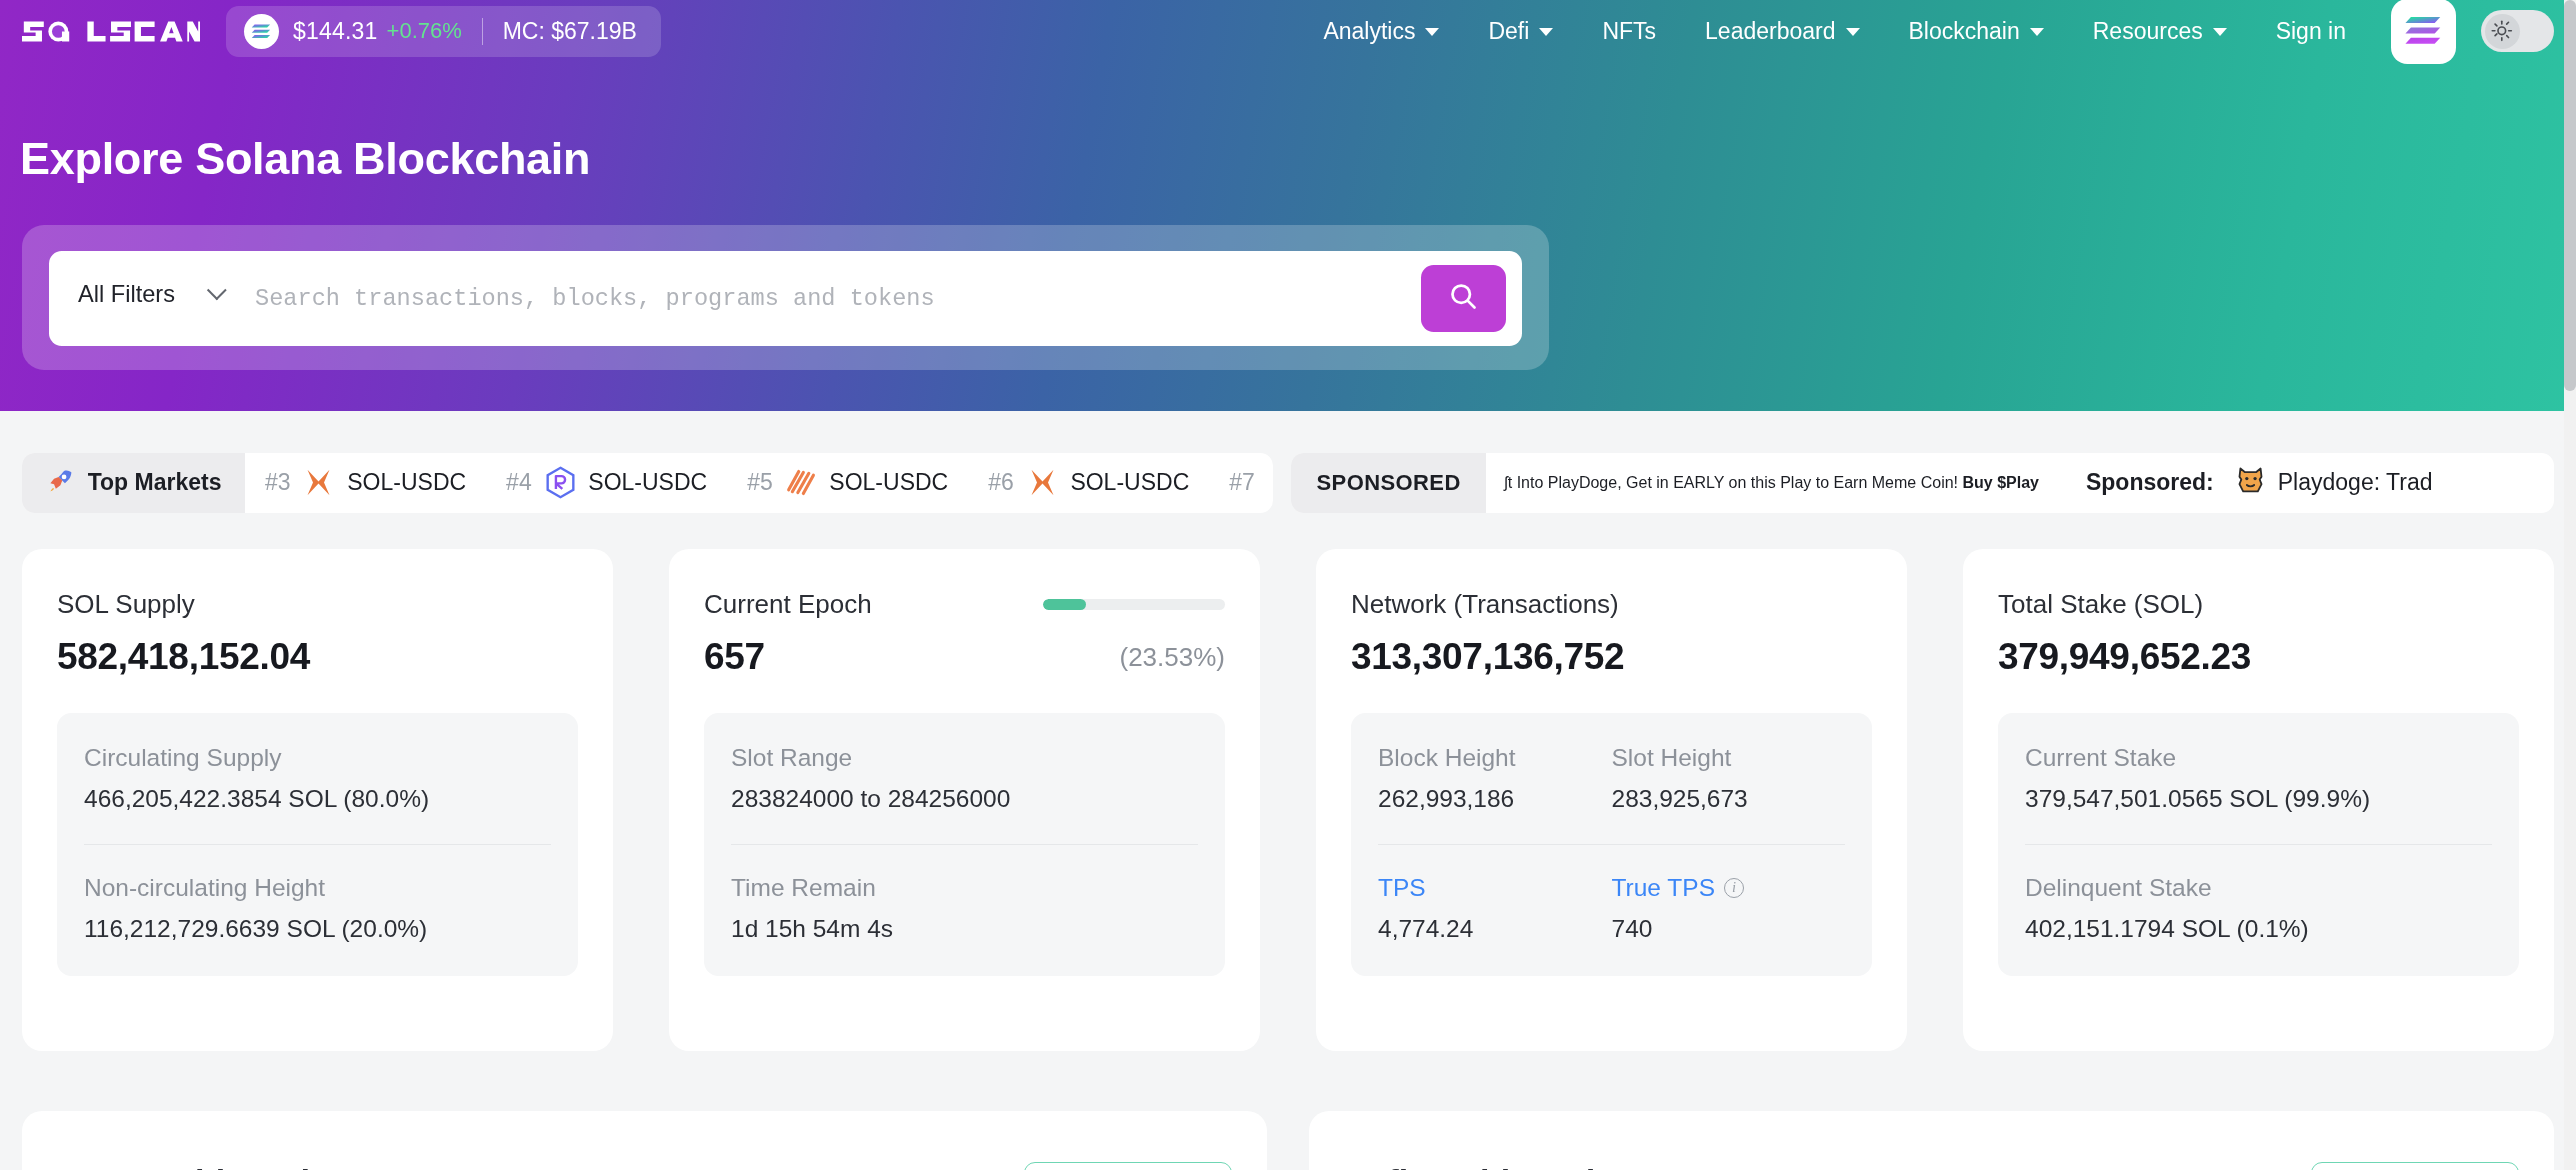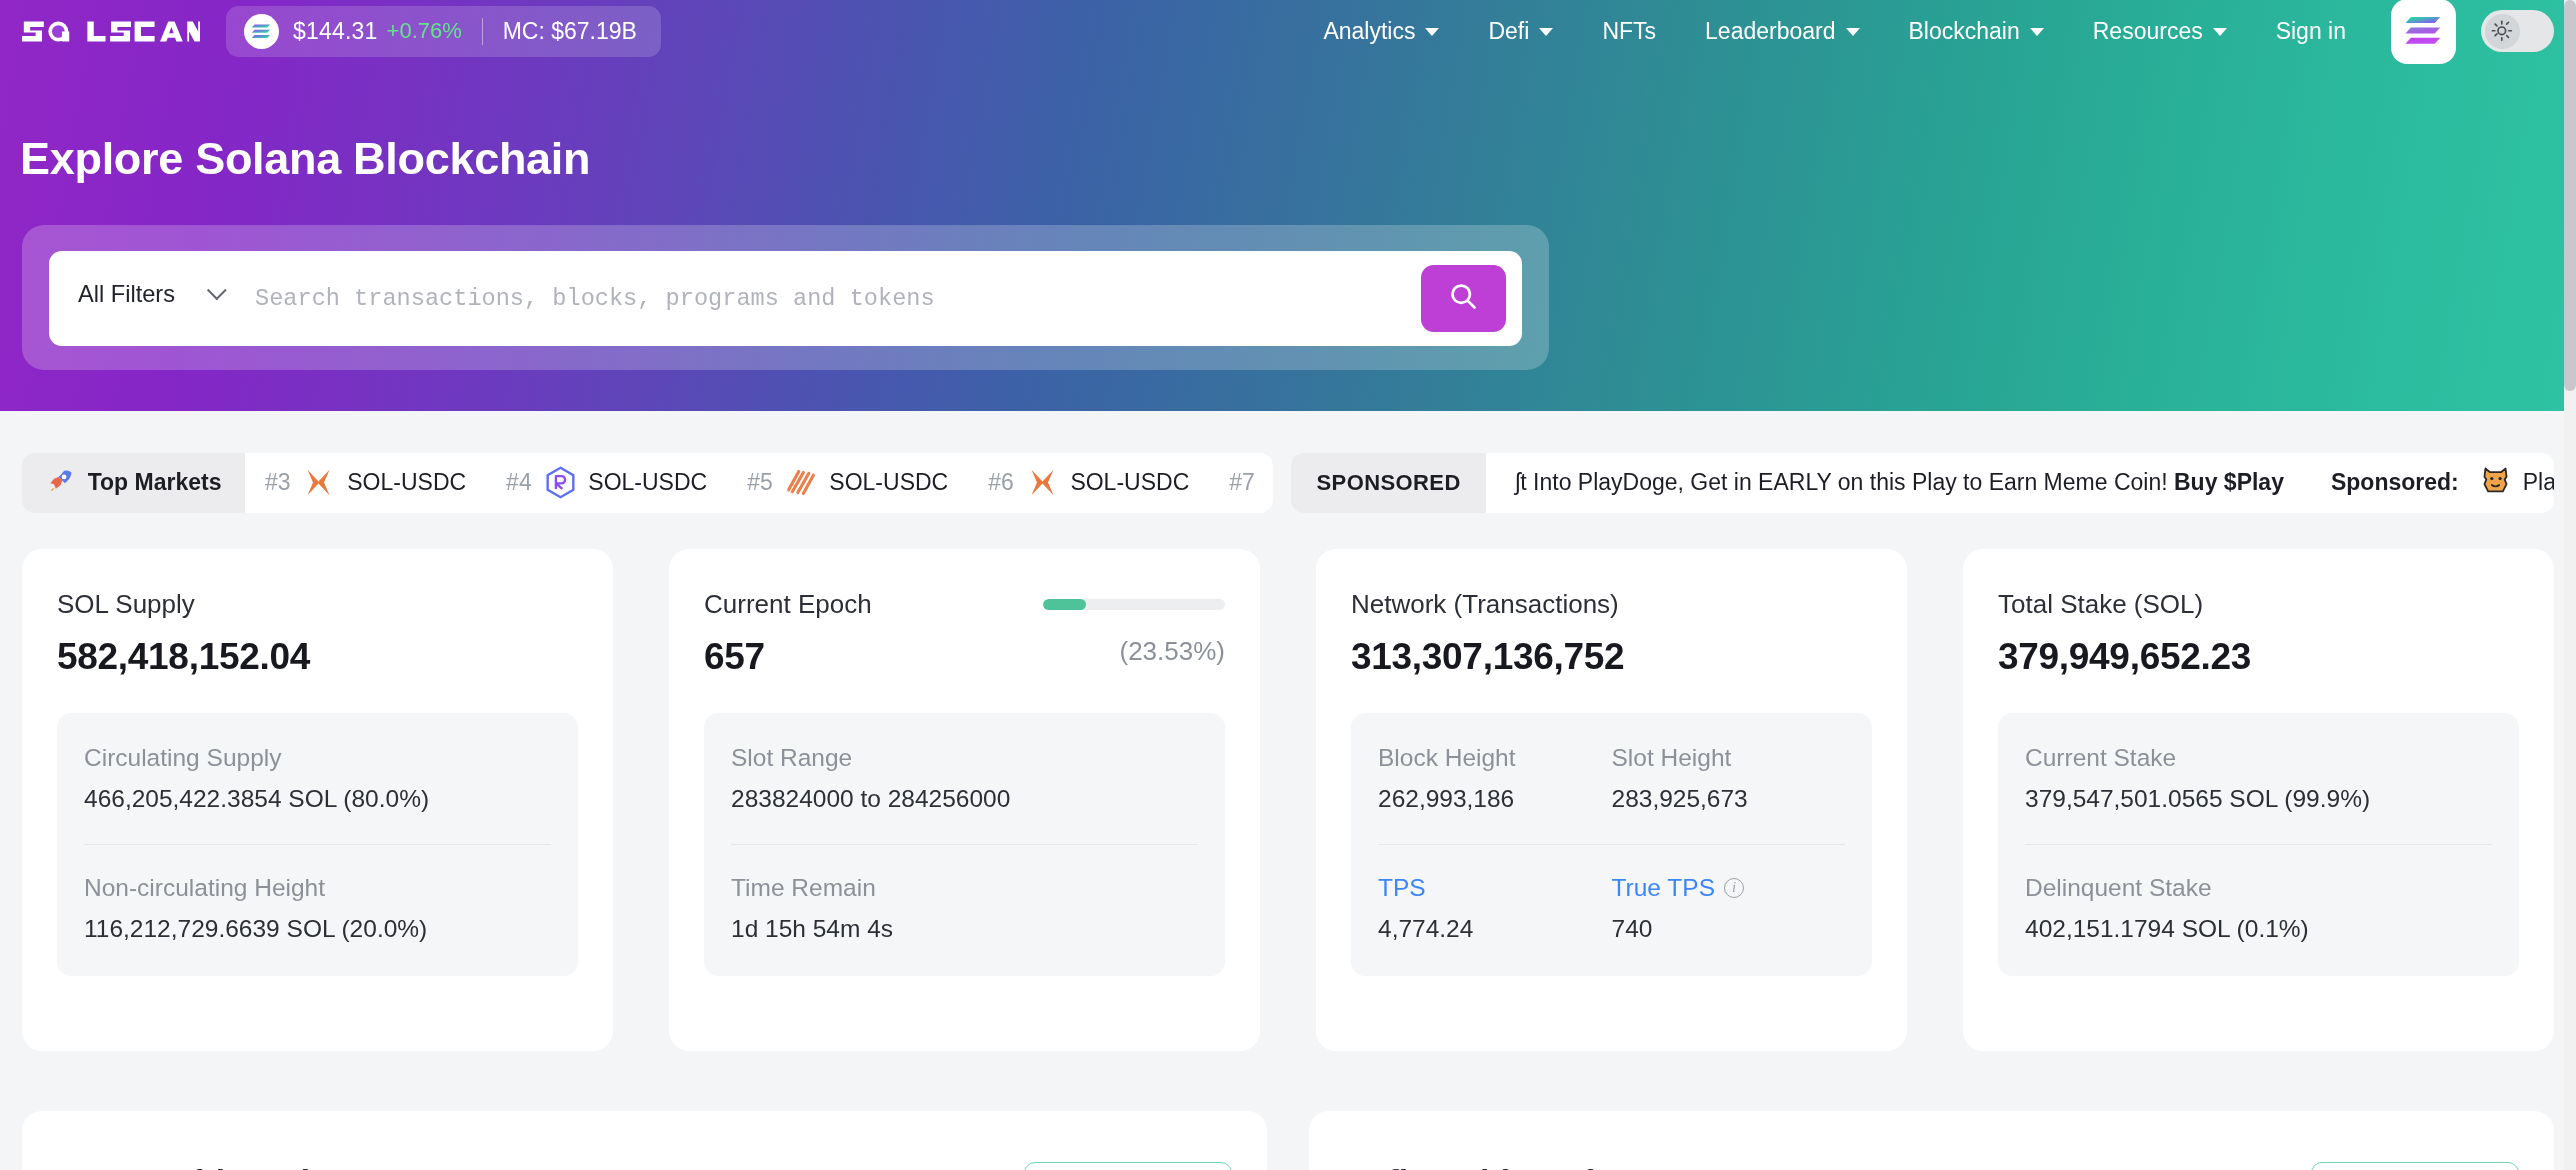--- a/index.html
+++ b/index.html
@@ -306,23 +306,23 @@
     display: flex; align-items: center;
     padding: 0 25.5px;
     font-size: 22px;
     font-weight: 700;
     color: #1c1e24;
     letter-spacing: 0.4px;
     cursor: pointer;
     flex: none;
   }
   .sp-text {
-    font-size: 23px;
+    font-size: 16px;
     color: #1c1e24;
-    padding-left: 29px;
+    padding-left: 18px;
     white-space: nowrap;
     cursor: pointer;
   }
   .sp-text b { font-weight: 700; }
   .sp-by {
     font-size: 23px;
     color: #1c1e24;
     font-weight: 700;
     padding-left: 47px;
     white-space: nowrap;
@@ -370,21 +370,21 @@
     background: #eceeef;
     overflow: hidden;
   }
   .progress-fill {
     height: 11.8px;
     border-radius: 7.3px;
     background: #4ec39a;
   }
   .card-value-row {
     display: flex;
-    align-items: flex-start;
+    align-items: center;
     justify-content: space-between;
     margin-top: 16.4px;
   }
   .card-value {
     color: #17191f;
     font-size: 37px;
     font-weight: 700;
     letter-spacing: -0.3px;
   }
   .card-pct {

